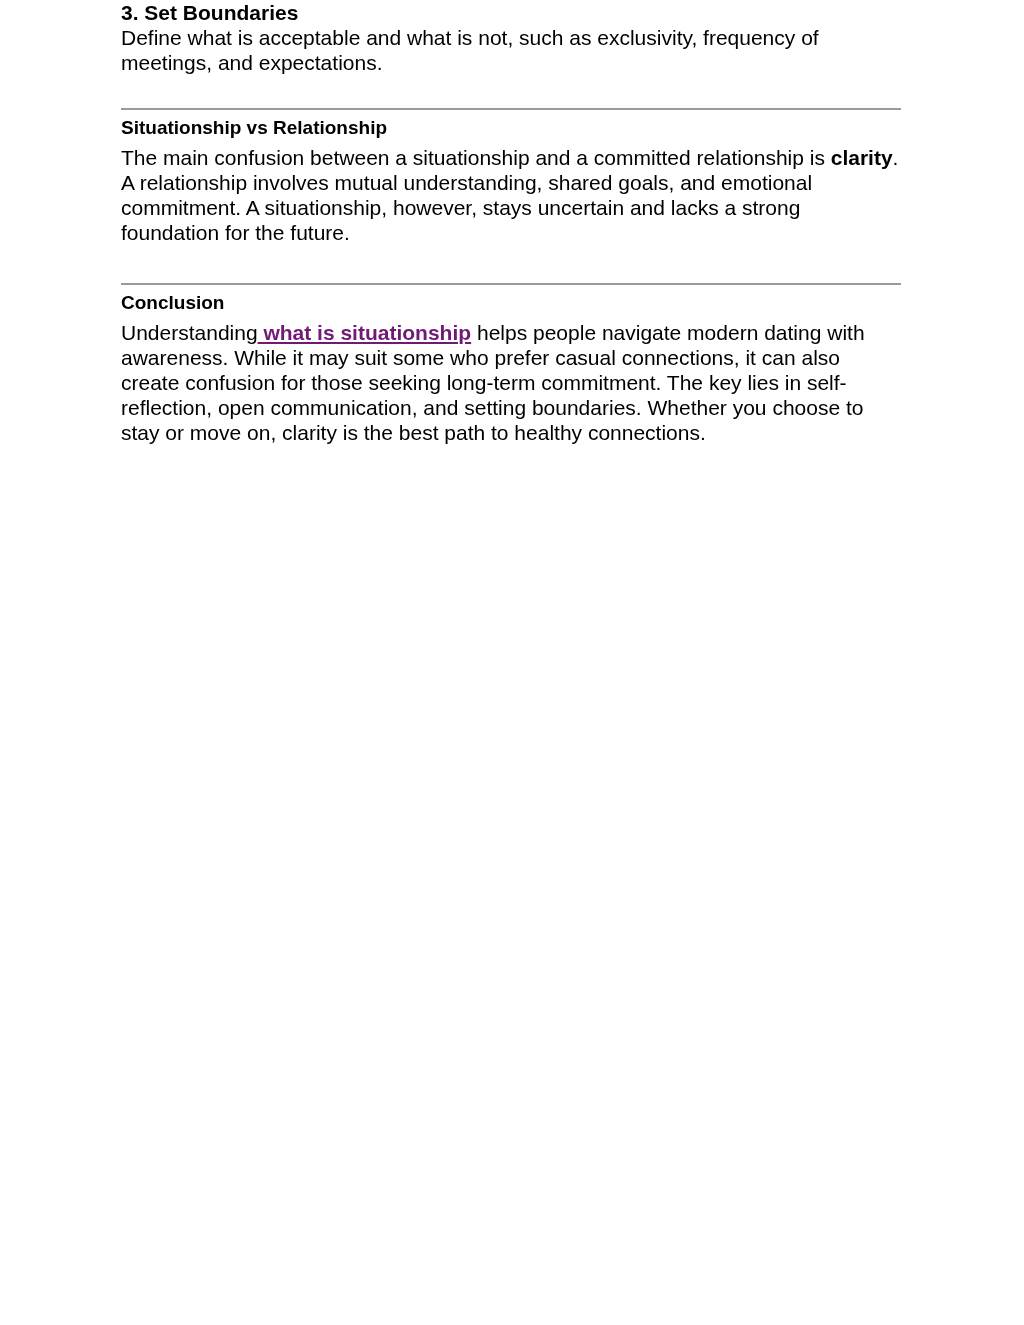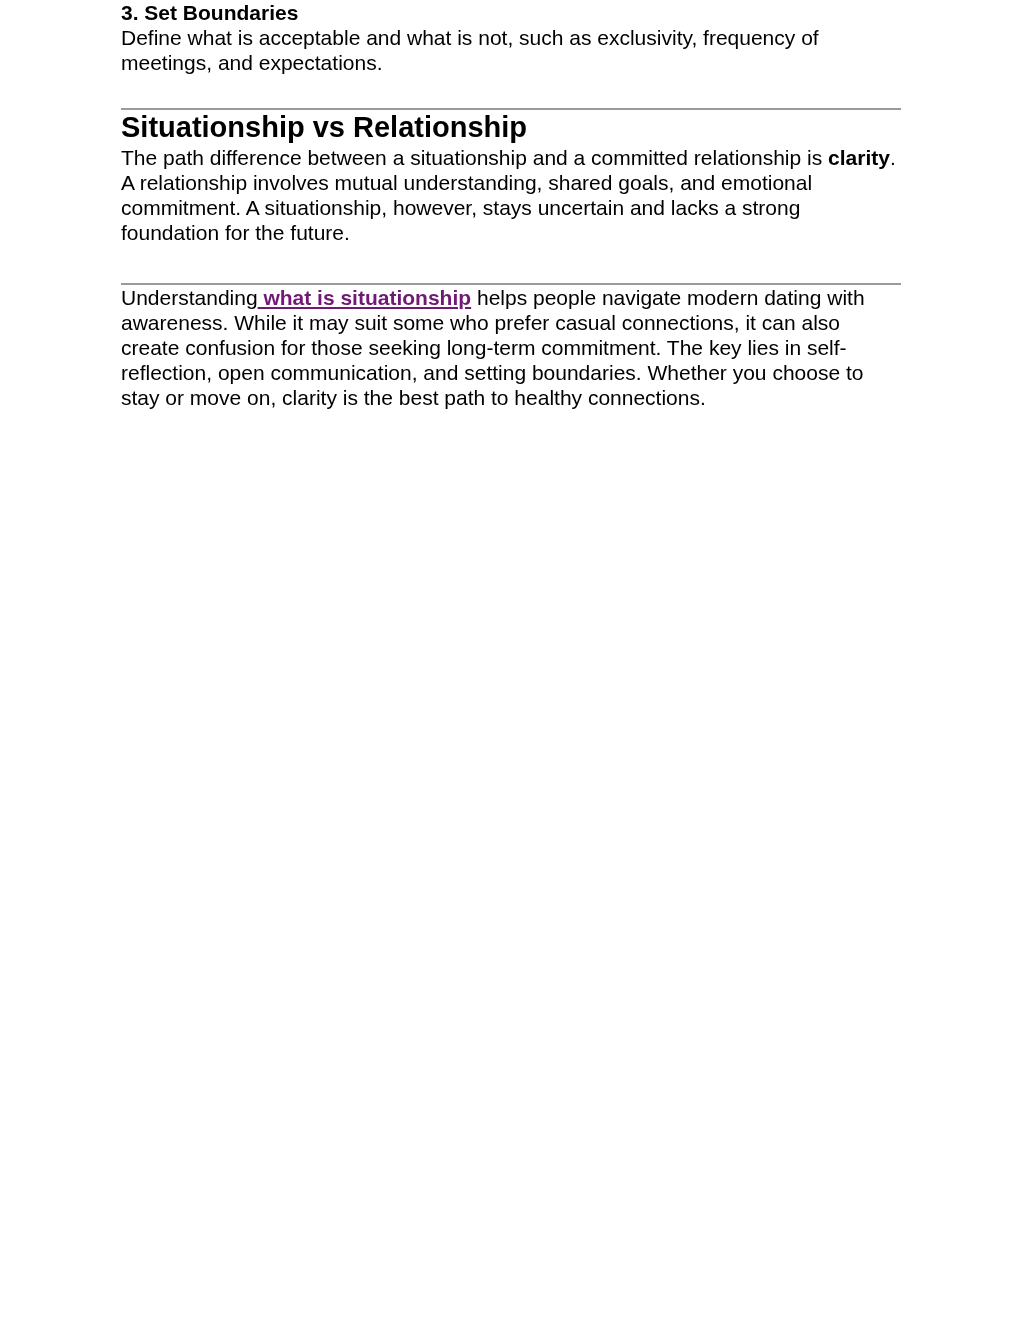--- a/index.html
+++ b/index.html
@@ -23,21 +23,21 @@
     width: 780px;
   }
   .doc h3 {
     font-size: 21px;
     line-height: 25px;
     font-weight: 700;
     margin: 0;
     color: #000000;
   }
   .doc h2 {
-    font-size: 29px;
+    font-size: 19px;
     line-height: 35px;
     font-weight: 700;
     margin: 0;
     color: #000000;
   }
   .doc p {
     font-size: 21px;
     line-height: 25px;
     margin: 0;
     color: #000000;
@@ -77,21 +77,22 @@
     <h3 class="h3-first">3. Set Boundaries</h3>
 
     <p class="p-after-h3">Define what is acceptable and what is not, such as exclusivity, frequency of meetings, and expectations.</p>
 
 
 
     <hr class="divider hr-1">
 
     <h2 class="h2-versus">Situationship vs Relationship</h2>
 
-    <p class="p-after-h2"><span>The path difference between a situationship and a committed relationship is </span><strong>clarity</strong><span>. A relationship involves mutual understanding, shared goals, and emotional commitment. A situationship, however, stays uncertain and lacks a strong foundation for the future.</span></p>
+    <p class="p-after-h2"><span>The main confusion between a situationship and a committed relationship is </span><strong>clarity</strong><span>. A relationship involves mutual understanding, shared goals, and emotional commitment. A situationship, however, stays uncertain and lacks a strong foundation for the future.</span></p>
 
     <hr class="divider hr-2">
 
+    <h2 class="h2-conclusion">Conclusion</h2>
 
     <p class="p-after-h2"><span>Understanding</span><a href="#" class="doc-link"> what is situationship</a><span> helps people navigate modern dating with awareness. While it may suit some who prefer casual connections, it can also create confusion for those seeking long-term commitment. The key lies in self-reflection, open communication, and setting boundaries. Whether you choose to stay or move on, clarity is the best path to healthy connections.</span></p>
 
   </div>
 </div>
 
 </body></html>

